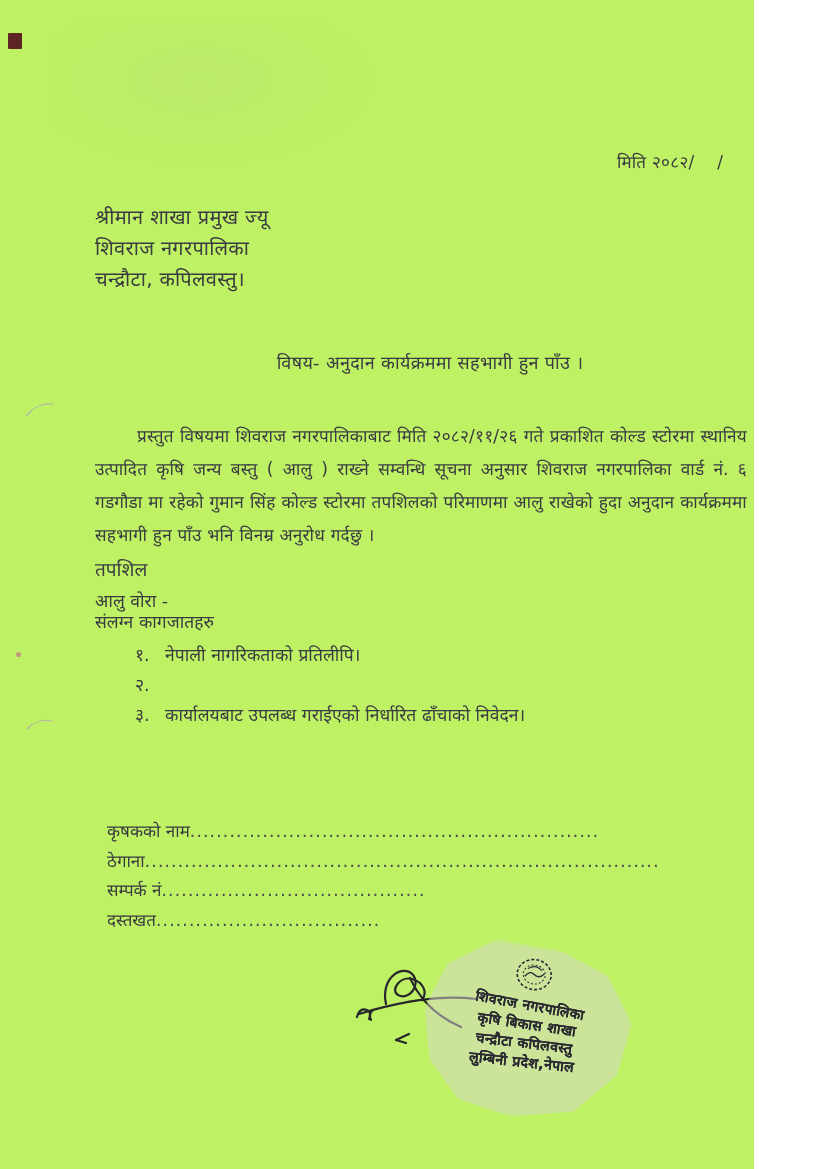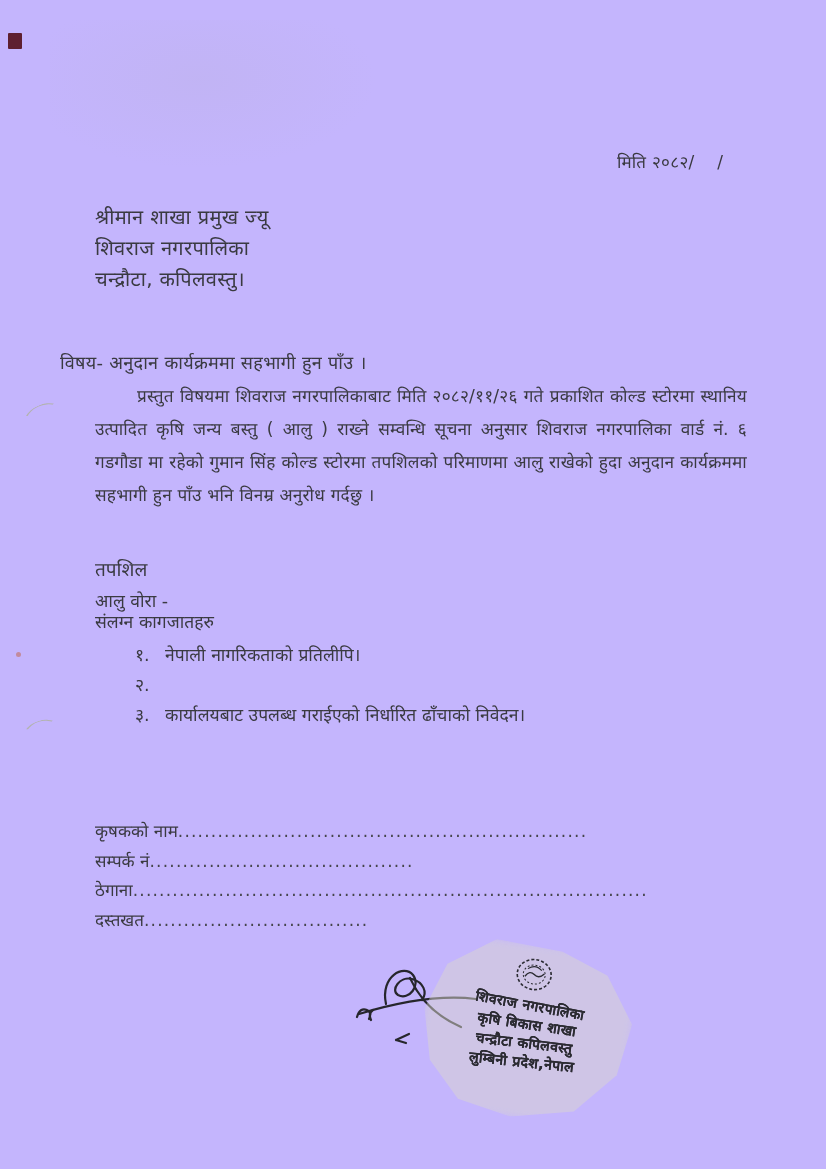--- a/index.html
+++ b/index.html
@@ -1,18 +1,18 @@
 <!DOCTYPE html>
 <html><head>
 <meta charset="utf-8">
 <style>
   html,body{margin:0;padding:0;background:#ffffff;}
   .page{
-    position:relative;width:826px;height:1169px;overflow:hidden;
-    background:#c4b5fd;
+    position:relative;width:754px;height:1169px;overflow:hidden;
+    background:#bef264;
     font-family:"DejaVu Sans",sans-serif;
     color:#3a3a41;
   }
   .smudge-top{
     position:absolute;left:50px;top:20px;width:330px;height:150px;
     background:radial-gradient(ellipse at 45% 40%, rgba(170,170,168,0.10), rgba(255,255,255,0) 70%);
     pointer-events:none;
   }
   .corner-mark{
     position:absolute;left:8px;top:33px;width:14px;height:16px;
@@ -27,36 +27,36 @@
   .red-dot{
     position:absolute;left:16px;top:652px;width:5px;height:5px;border-radius:50%;
     background:#c27f85;opacity:.8;
   }
   .date-line{
     position:absolute;left:617px;top:150px;font-size:17px;white-space:pre;
     letter-spacing:.3px;
   }
   .recipient{position:absolute;left:95px;top:202px;font-size:20px;line-height:31px;letter-spacing:.3px;}
   .subject{
-    position:absolute;left:60px;top:350px;width:740px;text-align:left;
+    position:absolute;left:60px;top:350px;width:740px;text-align:center;
     font-size:18px;letter-spacing:.3px;
   }
   .body-par{
-    position:absolute;left:95px;top:380px;width:652px;
+    position:absolute;left:95px;top:420px;width:652px;
     font-size:17.2px;line-height:33px;text-align:justify;text-indent:42px;
     letter-spacing:.2px;
   }
   .tapasil-head{position:absolute;left:95px;top:556px;font-size:19px;}
   .tapasil-item{position:absolute;left:95px;top:588px;font-size:17.5px;}
   .attachments{position:absolute;left:95px;top:609px;font-size:17.5px;}
   .attach-list{margin-top:7px;}
   .attach-item{display:flex;margin-left:40px;line-height:30px;}
   .attach-num{width:30px;flex:0 0 30px;}
   .form-block{position:absolute;left:95px;top:817px;font-size:17px;line-height:29.5px;}
-  .form-row{white-space:nowrap;}
+  .form-row{white-space:nowrap;margin-left:12px;}
   .form-dots{letter-spacing:1.2px;color:#45454b;}
   .signature{position:absolute;left:350px;top:960px;}
   .stamp{
     position:absolute;left:430px;top:952px;width:192px;height:162px;
     transform:rotate(8deg);display:flex;flex-direction:column;align-items:center;
   }
   .stamp-bg{
     position:absolute;left:-8px;top:-8px;right:-8px;bottom:-4px;
     background:#d9d5d0;opacity:.5;filter:blur(3px);
     clip-path:polygon(30% 0,62% 2%,85% 12%,100% 38%,96% 68%,78% 92%,48% 100%,22% 94%,6% 74%,0 45%,8% 18%);
@@ -113,24 +113,24 @@
         <span>कार्यालयबाट उपलब्ध गराईएको निर्धारित ढाँचाको निवेदन।</span>
       </div>
     </div>
   </div>
 
   <div class="form-block">
     <div class="form-row">
       <span>कृषकको नाम</span><span class="form-dots">..............................................................</span>
     </div>
     <div class="form-row">
-      <span>सम्पर्क नं</span><span class="form-dots">........................................</span>
+      <span>ठेगाना</span><span class="form-dots">..............................................................................</span>
     </div>
     <div class="form-row">
-      <span>ठेगाना</span><span class="form-dots">..............................................................................</span>
+      <span>सम्पर्क नं</span><span class="form-dots">........................................</span>
     </div>
     <div class="form-row">
       <span>दस्तखत</span><span class="form-dots">..................................</span>
     </div>
   </div>
 
   <svg class="signature" width="130" height="98" viewBox="0 0 130 98" fill="none">
     <g stroke="#26262c" stroke-width="2.2" stroke-linecap="round" fill="none">
       <path d="M7,57 q3,-10 10,-7 q5,2 2,9"></path>
       <path d="M21,60 q-3,-7 2,-10"></path>

